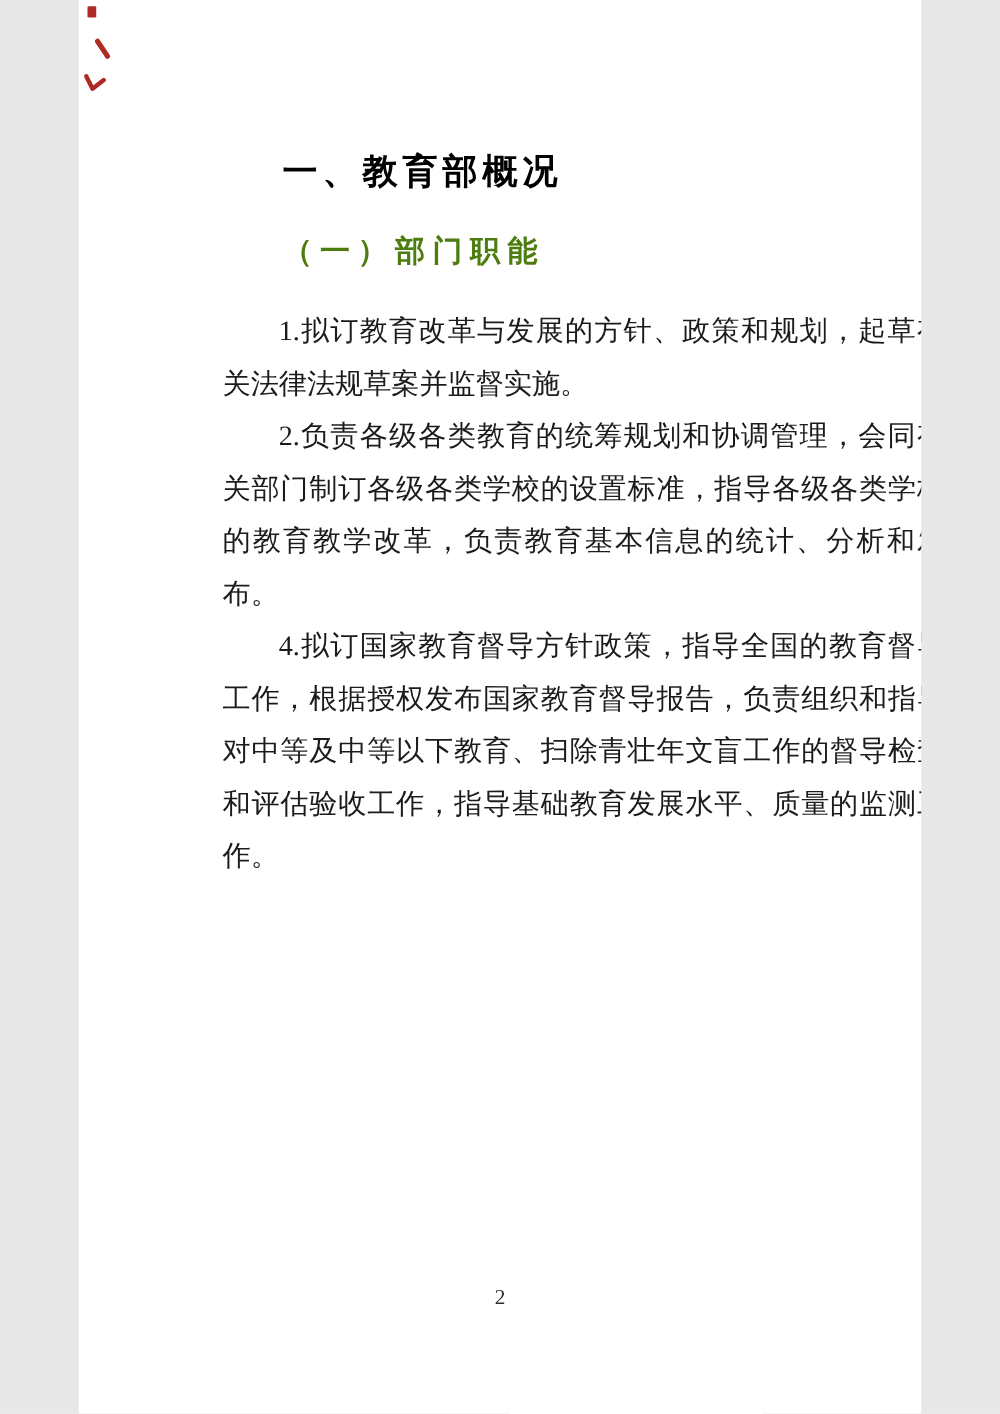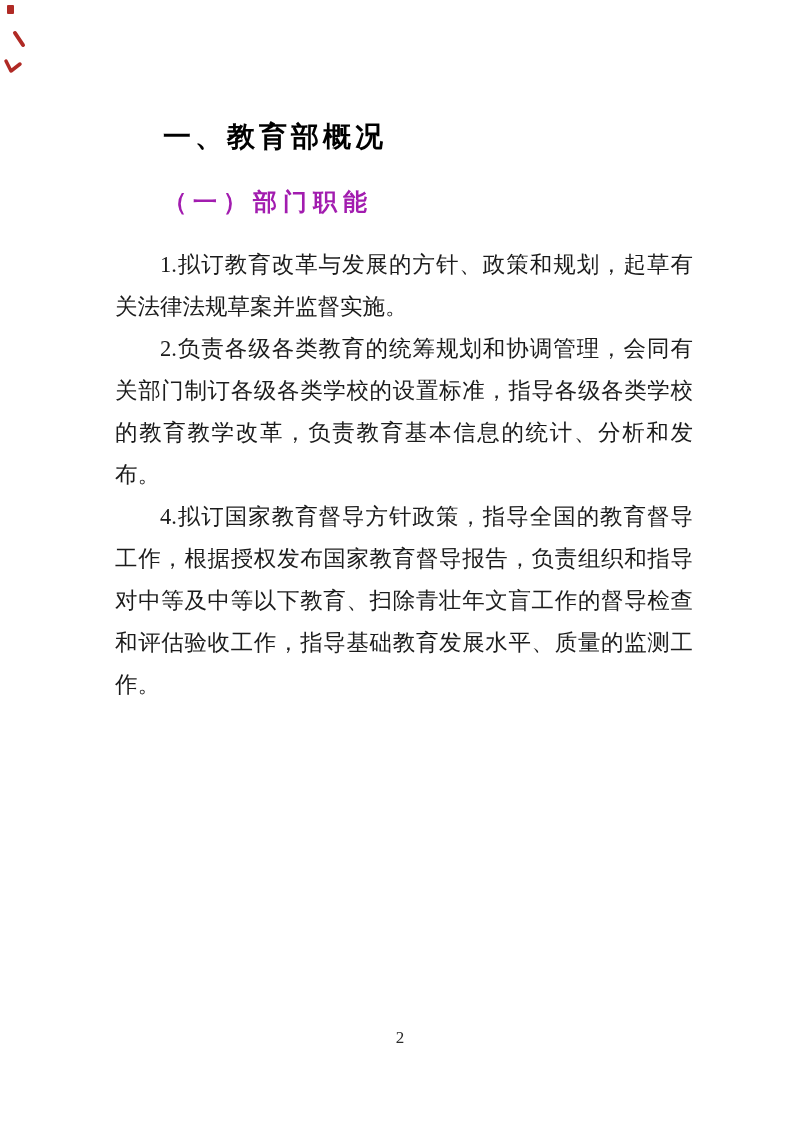--- a/index.html
+++ b/index.html
@@ -1,18 +1,18 @@
 <!DOCTYPE html>
 <html><head>
 <meta charset="utf-8">
 <style>
   html, body { margin: 0; padding: 0; background: #e8e8e8; }
   .page {
     position: relative;
-    width: 800px;
+    width: 674px;
     height: 1131px;
     margin: 0 auto;
     background: #ffffff;
     overflow: hidden;
     font-family: "Liberation Serif", "DejaVu Serif", serif;
     color: #1b1b1b;
   }
   .ink-marks {
     position: absolute;
     left: 0;
@@ -35,21 +35,21 @@
     color: #000000;
     white-space: nowrap;
   }
   .h2 {
     margin: 33px 0 0 0;
     padding-left: 48px;
     font-size: 24px;
     line-height: 30px;
     font-weight: bold;
     letter-spacing: 6px;
-    color: #a21caf;
+    color: #4d7c0f;
     white-space: nowrap;
   }
   .body-text {
     margin-top: 27px;
     font-size: 22.5px;
     line-height: 42px;
     text-align: justify;
   }
   .para {
     margin: 0;

